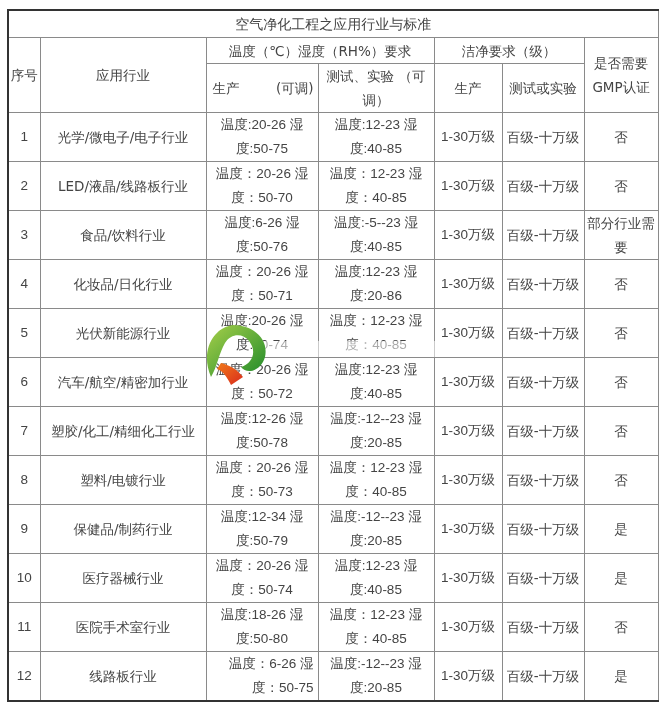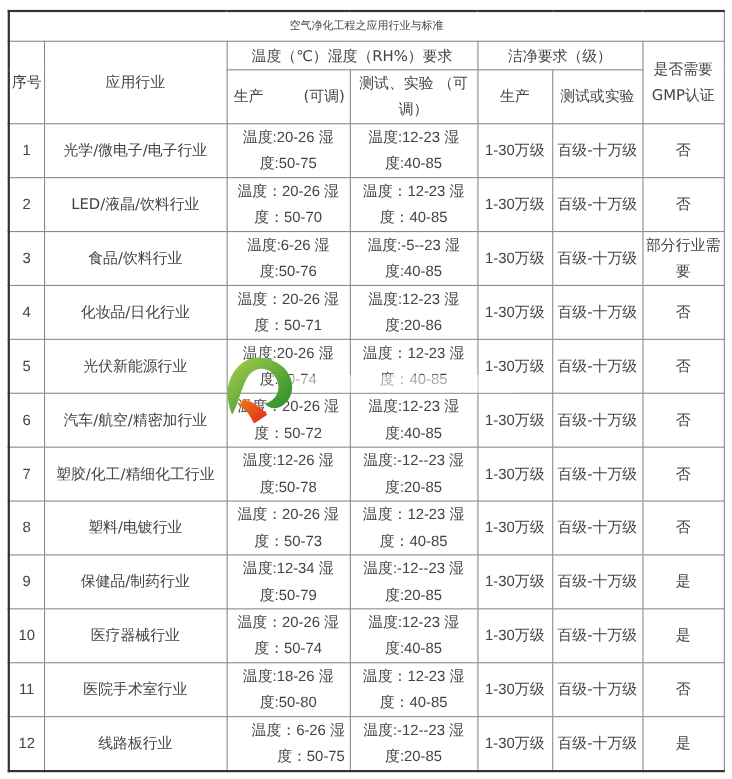--- a/index.html
+++ b/index.html
@@ -9,21 +9,21 @@
     position: absolute; left: 7px; top: 9px; width: 650px;
     border-collapse: collapse; table-layout: fixed;
     border-top: 2px solid #333; border-left: 2px solid #333;
     border-bottom: 2px solid #333; border-right: 1px solid #888;
   }
   table.main td, table.main th {
     border: 1px solid #8a8a8a; padding: 0; text-align: center; vertical-align: middle;
     font-weight: normal; font-size: 13.5px; line-height: 24px; color: #444;
     overflow: hidden;
   }
-  tr.title-row td { height: 26px; font-size: 10px; }
+  tr.title-row td { height: 26px; font-size: 14px; }
   tr.h1 td { height: 25px; }
   tr.h2 td { height: 47px; }
   tr.data td { height: 48px; }
   td.num { color: #5f7fa3; font-family: "Liberation Sans", sans-serif; font-size: 14px; }
   .range { font-family: "Liberation Sans", "DejaVu Sans", sans-serif; }
   .prod-head { text-align: left !important; padding-left: 6px !important; }
   .prod-head .adj { float: right; padding-right: 4px; }
   .watermark { position: absolute; left: 203px; top: 323px; width: 66px; height: 62px; pointer-events: none; }
   .wm-band { position: absolute; left: 258px; top: 341px; width: 210px; height: 16px;
              background: rgba(255,255,255,0.55); pointer-events: none; }
@@ -67,21 +67,21 @@
         <td class="num">1</td>
         <td>光学/微电子/电子行业</td>
         <td class="range" style="padding: 0px 4px;">温度:20-26 湿度:50-75</td>
         <td class="range" style="padding: 0px 4px;">温度:12-23 湿度:40-85</td>
         <td class="range">1-30万级</td>
         <td>百级-十万级</td>
         <td>否</td>
       </tr>
       <tr class="data">
         <td class="num">2</td>
-        <td>LED/液晶/饮料行业</td>
+        <td>LED/液晶/线路板行业</td>
         <td class="range" style="padding: 0px 4px;">温度：20-26 湿度：50-70</td>
         <td class="range" style="padding: 0px 4px;">温度：12-23 湿度：40-85</td>
         <td class="range">1-30万级</td>
         <td>百级-十万级</td>
         <td>否</td>
       </tr>
       <tr class="data">
         <td class="num">3</td>
         <td>食品/饮料行业</td>
         <td class="range" style="padding: 0px 4px;">温度:6-26 湿度:50-76</td>

